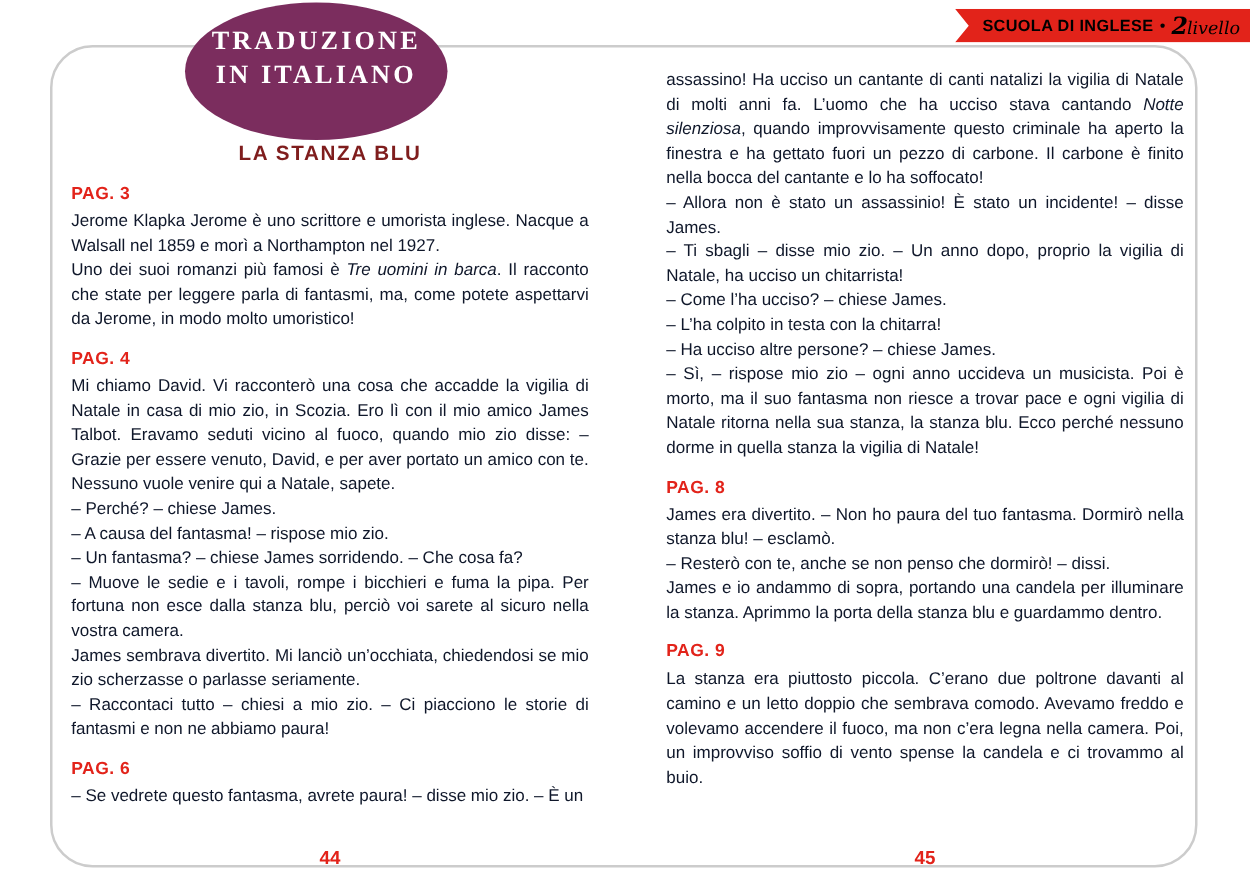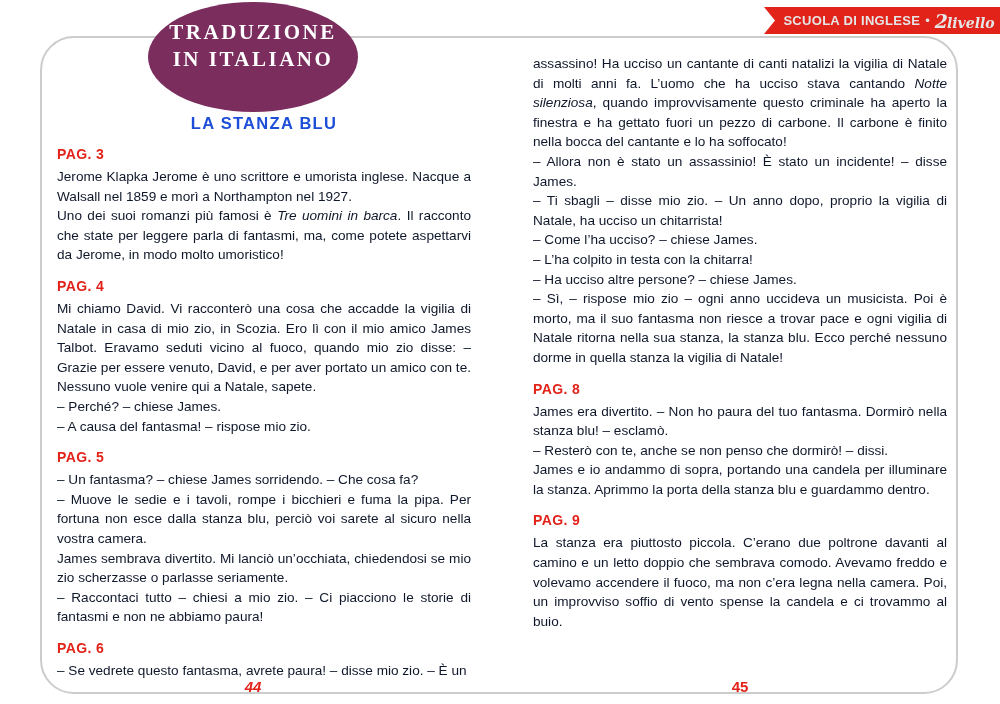--- a/index.html
+++ b/index.html
@@ -50,63 +50,63 @@
     right: 0;
     top: 7px;
     height: 27px;
     width: 236px;
     background: #e2231a;
     clip-path: polygon(0 0, 100% 0, 100% 100%, 0 100%, 11px 50%);
     display: flex;
     align-items: center;
     justify-content: center;
     gap: 5px;
-    color: #e5e5e5;
+    color: #000000;
     padding-left: 14px;
     box-sizing: border-box;
     z-index: 3;
   }
   .ribbon-school {
     font-weight: 700;
     font-size: 13px;
     letter-spacing: 0.3px;
   }
   .ribbon-bullet { font-size: 13px; }
   .level { display: inline-flex; align-items: baseline; }
   .level-num {
     font-family: "DejaVu Serif", serif;
     font-style: italic;
     font-weight: 700;
     font-size: 19px;
   }
   .level-word {
     font-family: "DejaVu Serif", serif;
     font-style: italic;
-    font-weight: 700;
+    font-weight: 400;
     font-size: 14px;
     margin-left: -1px;
   }
   .columns {
     position: absolute;
     left: 57px;
     top: 54px;
     width: 890px;
     display: flex;
     gap: 62px;
     z-index: 2;
   }
   .col {
     width: 414px;
     hyphens: auto;
     -webkit-hyphens: auto;
   }
   .story-title {
     margin: 60px 0 10px;
     text-align: center;
-    color: #1d4ed8;
+    color: #7f1d1d;
     font-size: 16.5px;
     font-weight: 700;
     letter-spacing: 1.3px;
   }
   .pag-label {
     color: #e2231a;
     font-weight: 700;
     font-size: 14px;
     letter-spacing: 0.4px;
     margin: 13px 0 5px;
@@ -122,21 +122,21 @@
   .pagenum {
     position: absolute;
     bottom: 9px;
     width: 414px;
     text-align: center;
     color: #e2231a;
     font-weight: 700;
     font-size: 15px;
     z-index: 2;
   }
-  .pagenum-left { left: 46px; font-style: italic; }
+  .pagenum-left { left: 57px; }
   .pagenum-right { left: 533px; }
 </style>
 </head>
 <body>
 
 <div class="sheet">
 
   <div class="page-frame"></div>
 
   <div class="badge">
@@ -157,21 +157,20 @@
     <div class="col col-left">
       <h1 class="story-title">LA STANZA BLU</h1>
       <div class="sections">
           <div class="pag-label">PAG. 3</div>
           <p class="body-par"><span>Jerome Klapka Jerome è uno scrittore e umorista inglese. Nacque a Walsall nel 1859 e morì a Northampton nel 1927.</span></p>
           <p class="body-par"><span>Uno dei suoi romanzi più famosi è </span><em>Tre uomini in barca</em><span>. Il racconto che state per leggere parla di fantasmi, ma, come potete aspettarvi da Jerome, in modo molto umoristico!</span></p>
           <div class="pag-label">PAG. 4</div>
           <p class="body-par"><span>Mi chiamo David. Vi racconterò una cosa che accadde la vigilia di Natale in casa di mio zio, in Scozia. Ero lì con il mio amico James Talbot. Eravamo seduti vicino al fuoco, quando mio zio disse: – Grazie per essere venuto, David, e per aver portato un amico con te. Nessuno vuole venire qui a Natale, sapete.</span></p>
           <p class="body-par"><span>– Perché? – chiese James.</span></p>
           <p class="body-par"><span>– A causa del fantasma! – rispose mio zio.</span></p>
-          <div class="pag-label">PAG. 5</div>
           <p class="body-par"><span>– Un fantasma? – chiese James sorridendo. – Che cosa fa?</span></p>
           <p class="body-par"><span>– Muove le sedie e i tavoli, rompe i bicchieri e fuma la pipa. Per fortuna non esce dalla stanza blu, perciò voi sarete al sicuro nella vostra camera.</span></p>
           <p class="body-par"><span>James sembrava divertito. Mi lanciò un’occhiata, chiedendosi se mio zio scherzasse o parlasse seriamente.</span></p>
           <p class="body-par"><span>– Raccontaci tutto – chiesi a mio zio. – Ci piacciono le storie di fantasmi e non ne abbiamo paura!</span></p>
           <div class="pag-label">PAG. 6</div>
           <p class="body-par"><span>– Se vedrete questo fantasma, avrete paura! – disse mio zio. – È un</span></p>
         </div>
     </div>
     <div class="col col-right">
       <div class="sections">

